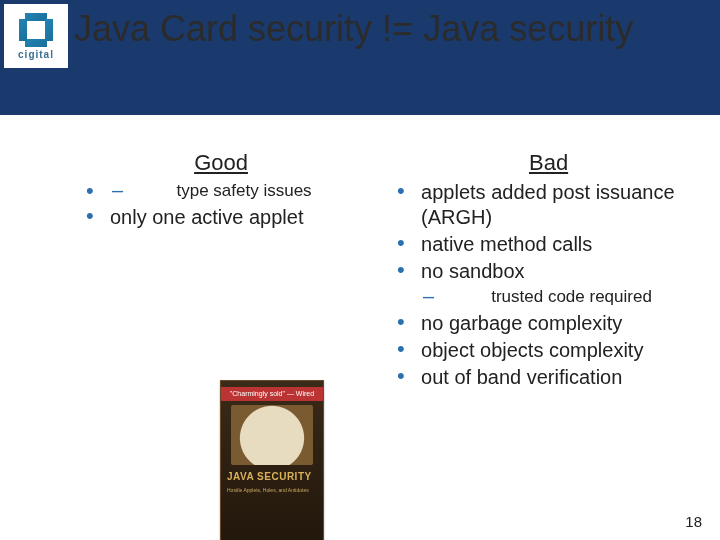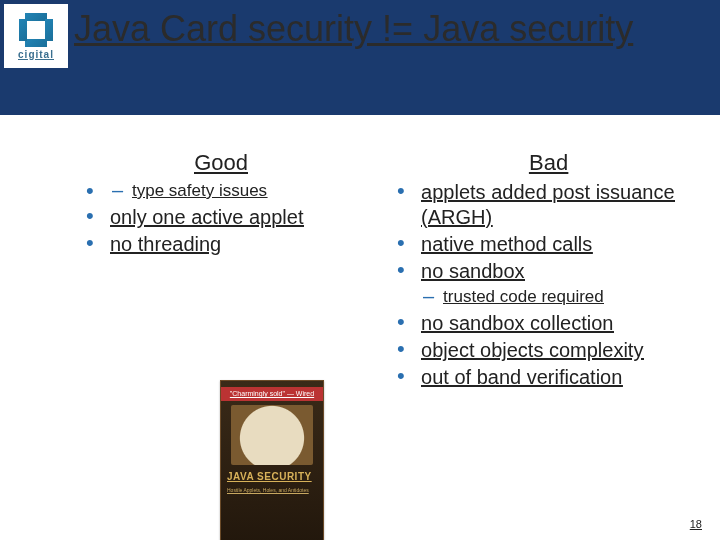--- a/index.html
+++ b/index.html
@@ -1,15 +1,15 @@
 <!DOCTYPE html>
 <html><head>
 <meta charset="utf-8">
 <style>
-  * { margin: 0; padding: 0; box-sizing: border-box; text-decoration: underline; }
+  * { margin: 0; padding: 0; box-sizing: border-box; }
   body {
     width: 720px;
     height: 540px;
     background: #ffffff;
     font-family: Verdana, Geneva, sans-serif;
     position: relative;
     overflow: hidden;
   }
   .header-band {
     position: absolute;
@@ -97,20 +97,21 @@
     position: absolute;
     left: 0;
     top: 0;
     color: #2a6fb0;
     font-size: 22px;
     line-height: 1;
   }
   ul.sub {
     list-style: none;
     margin: 2px 0 4px 0;
+    text-align: center;
   }
   ul.sub > li {
     position: relative;
     padding-left: 22px;
     font-size: 17px;
     color: #222;
     line-height: 1.25;
   }
   ul.sub > li::before {
     content: "–";
@@ -118,21 +119,21 @@
     left: 2px;
     top: 0;
     color: #2a6fb0;
     font-size: 20px;
     line-height: 1;
   }
   .page-num {
     position: absolute;
     bottom: 10px;
     right: 18px;
-    font-size: 11px;
+    font-size: 15px;
     color: #222;
   }
   .book {
     position: absolute;
     left: 220px;
     top: 380px;
     width: 104px;
     height: 192px;
     background: linear-gradient(#3a2a18,#1e140a);
     border: 1px solid #6a4a28;
@@ -182,36 +183,35 @@
 
   <div class="col col-left">
     <div class="col-header">Good</div>
     <ul class="main">
       <li>
         <ul class="sub">
           <li>type safety issues</li>
         </ul>
       </li>
       <li><span>only one active applet</span></li>
-      <li><span>no threading</span></li>
     </ul>
   </div>
 
   <div class="col col-right">
     <div class="col-header">Bad</div>
     <ul class="main">
       <li><span>applets added post issuance (ARGH)</span></li>
       <li><span>native method calls</span></li>
       <li>
         <span>no sandbox</span>
         <ul class="sub">
           <li>trusted code required</li>
         </ul>
       </li>
-      <li><span>no sandbox collection</span></li>
+      <li><span>no garbage complexity</span></li>
       <li><span>object objects complexity</span></li>
       <li><span>out of band verification</span></li>
     </ul>
   </div>
 
 </div>
 
 <div class="book">
   <div class="banner">"Charmingly sold" — Wired</div>
   <div class="art"></div>

